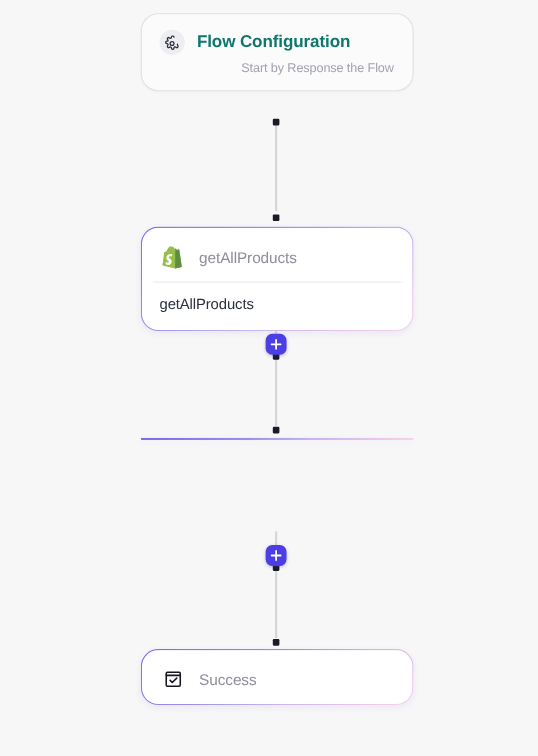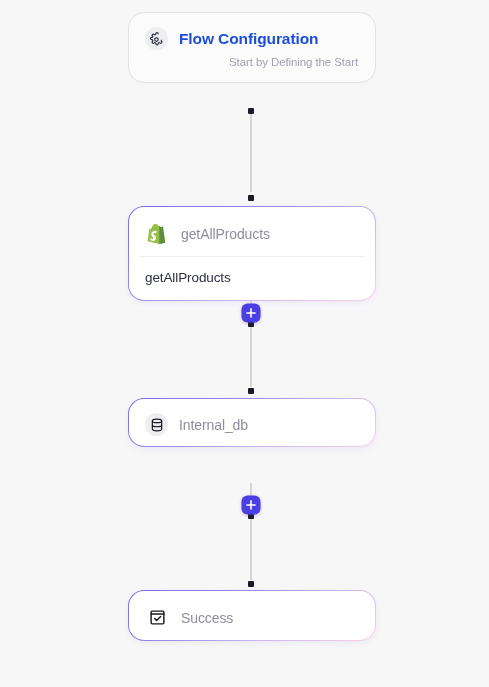--- a/index.html
+++ b/index.html
@@ -111,21 +111,21 @@
     height: 25px;
     display: flex;
     align-items: center;
     justify-content: center;
     flex: 0 0 auto;
   }
 
   .title-strong {
     font-size: 15.5px;
     font-weight: bold;
-    color: #1d4ed8;
+    color: #0f766e;
     letter-spacing: -0.1px;
   }
   .title-muted {
     font-size: 14px;
     color: #8e8e9c;
     letter-spacing: -0.1px;
   }
   .subtitle {
     font-size: 11.5px;
     color: #a2a2b0;
@@ -171,50 +171,40 @@
   <div class="node start" style="top:12px;">
     <div class="node-header">
       <span class="icon-badge">
         <svg width="14" height="14" viewBox="0 0 24 24" fill="none" stroke="#2b2f3e" stroke-width="2" stroke-linecap="round" stroke-linejoin="round">
           <circle cx="11" cy="13" r="3"></circle>
           <path d="M19.4 14a1.65 1.65 0 0 0 .33 1.82l.06.06a2 2 0 1 1-2.83 2.83l-.06-.06a1.65 1.65 0 0 0-1.82-.33 1.65 1.65 0 0 0-1 1.51V20a2 2 0 1 1-4 0v-.09A1.65 1.65 0 0 0 9 18.4a1.65 1.65 0 0 0-1.82.33l-.06.06a2 2 0 1 1-2.83-2.83l.06-.06a1.65 1.65 0 0 0 .33-1.82 1.65 1.65 0 0 0-1.51-1H3a2 2 0 1 1 0-4h.09A1.65 1.65 0 0 0 4.6 9a1.65 1.65 0 0 0-.33-1.82l-.06-.06a2 2 0 1 1 2.83-2.83l.06.06A1.65 1.65 0 0 0 9 4.6h.09A1.65 1.65 0 0 0 10 3.09V3a2 2 0 1 1 4 0v.09"></path>
         </svg>
       </span>
       <span class="title-strong">Flow Configuration</span>
     </div>
-    <div class="subtitle">Start by Defining the Start</div>
+    <div class="subtitle">Start by Response the Flow</div>
   </div>
 
   <div class="node grad" style="top:206px;">
     <div class="node-header">
       <span class="icon-plain">
         <svg width="24" height="24" viewBox="0 0 48 48">
           <path d="M33.6 10.3c-.2-.1-.5-.2-.7-.2-.2 0-3.3.3-3.3.3s-2.2-2.2-2.5-2.4c-.2-.2-.6-.2-.9-.1-.1 0-.5.1-1.1.3-.6-1.8-1.7-3.5-3.7-3.5h-.2c-.6-.7-1.3-1.1-1.9-1.1-5 0-7.4 6.2-8.1 9.4-1.9.6-3.3 1-3.5 1.1-1.1.3-1.1.4-1.3 1.4-.1.8-3 23.2-3 23.2L26.4 44l12.2-2.6s-4.8-32.6-4.8-32.9c-.1-.1-.1-.2-.2-.2z" fill="#95bf47"></path>
           <path d="M32.9 10.1c-.2 0-3.3.3-3.3.3s-2.2-2.2-2.5-2.4c-.1-.1-.2-.1-.4-.2L26.4 44l12.2-2.6s-4.8-32.6-4.8-32.9c-.1-.1-.2-.2-.4-.2-.2-.1-.3-.2-.5-.2z" fill="#5e8e3e"></path>
           <path d="M21.7 18.2l-1.5 4.5s-1.3-.7-3-.7c-2.4 0-2.5 1.5-2.5 1.9 0 2.1 5.4 2.9 5.4 7.7 0 3.8-2.4 6.2-5.6 6.2-3.9 0-5.8-2.4-5.8-2.4l1-3.4s2 1.7 3.7 1.7c1.1 0 1.5-.9 1.5-1.5 0-2.7-4.4-2.8-4.4-7.2 0-3.7 2.7-7.3 8.1-7.3 2 0 3.1.5 3.1.5z" fill="#fff"></path>
         </svg>
       </span>
       <span class="title-muted">getAllProducts</span>
     </div>
     <div class="node-body">
       <span class="body-text">getAllProducts</span>
     </div>
   </div>
 
   <div class="node grad" style="top:398px;">
-    <div class="node-header">
-      <span class="icon-badge">
-        <svg width="14" height="14" viewBox="0 0 24 24" fill="none" stroke="#16161f" stroke-width="2" stroke-linecap="round" stroke-linejoin="round">
-          <ellipse cx="12" cy="5" rx="8" ry="3"></ellipse>
-          <path d="M4 5v14c0 1.7 3.6 3 8 3s8-1.3 8-3V5"></path>
-          <path d="M4 12c0 1.7 3.6 3 8 3s8-1.3 8-3"></path>
-        </svg>
-      </span>
-      <span class="title-muted">Internal_db</span>
-    </div>
   </div>
 
   <div class="node grad" style="top:590px;">
     <div class="node-header">
       <span class="icon-plain">
         <svg width="17" height="17" viewBox="0 0 24 24" fill="none" stroke="#16161f" stroke-width="2" stroke-linecap="round" stroke-linejoin="round">
           <rect x="3" y="3" width="18" height="18" rx="1.5"></rect>
           <path d="M3 7h18"></path>
           <path d="M8 13.5l2.7 2.7L16.5 10.5"></path>
         </svg>

